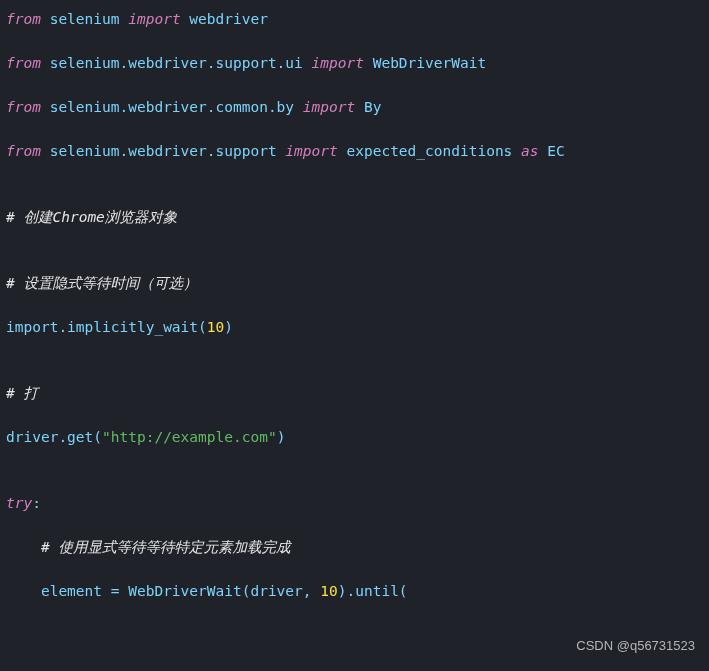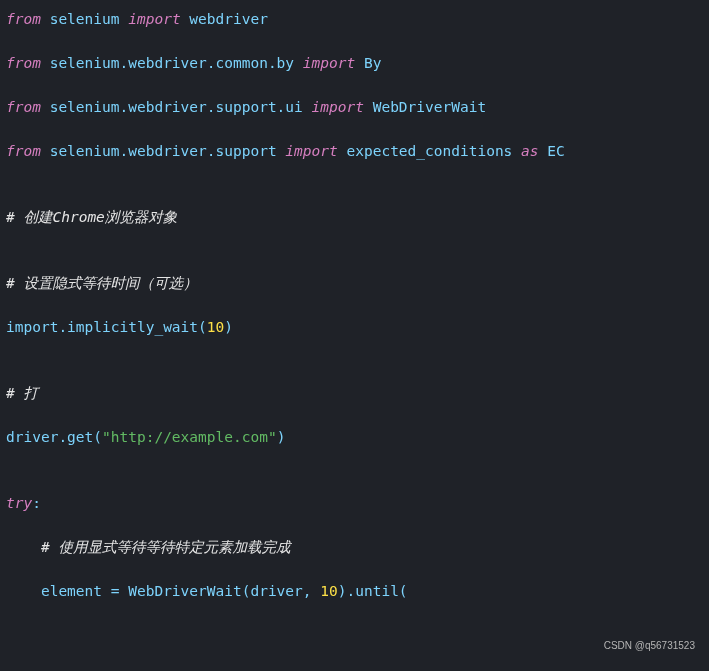--- a/index.html
+++ b/index.html
@@ -18,30 +18,30 @@
     .kw { color: #d67fc0; font-style: italic; } 
     .id { color: #7dd3fc; }
     .num { color: #fde047; } 
     .str { color: #62ba63; } 
     .cmt { color: #e5e5e5; font-style: italic; } 
     .watermark {
       position: absolute;
       right: 14px;
       bottom: 14px;
       color: #b5b5b5;
-      font-size: 10px;
+      font-size: 13px;
       font-family: Arial, sans-serif;
     }
   </style>
 </head>
 <body>
 
 <pre><div class="line"><span class="kw">from</span><span class="id"> selenium </span><span class="kw">import</span><span class="id"> webdriver</span></div>
+<div class="line"><span class="kw">from</span><span class="id"> selenium.webdriver.support.ui </span><span class="kw">import</span><span class="id"> WebDriverWait</span></div>
 <div class="line"><span class="kw">from</span><span class="id"> selenium.webdriver.common.by </span><span class="kw">import</span><span class="id"> By</span></div>
-<div class="line"><span class="kw">from</span><span class="id"> selenium.webdriver.support.ui </span><span class="kw">import</span><span class="id"> WebDriverWait</span></div>
 <div class="line"><span class="kw">from</span><span class="id"> selenium.webdriver.support </span><span class="kw">import</span><span class="id"> expected_conditions </span><span class="kw">as</span><span class="id"> EC</span></div>
 <div class="line"></div>
 <div class="line"><span class="cmt"># 创建Chrome浏览器对象</span></div>
 <div class="line"></div>
 <div class="line"><span class="cmt"># 设置隐式等待时间（可选）</span></div>
 <div class="line"><span class="id">import.implicitly_wait(</span><span class="num">10</span><span class="id">)</span></div>
 <div class="line"></div>
 <div class="line"><span class="cmt"># 打</span></div>
 <div class="line"><span class="id">driver.get(</span><span class="str">"http://example.com"</span><span class="id">)</span></div>
 <div class="line"></div>

